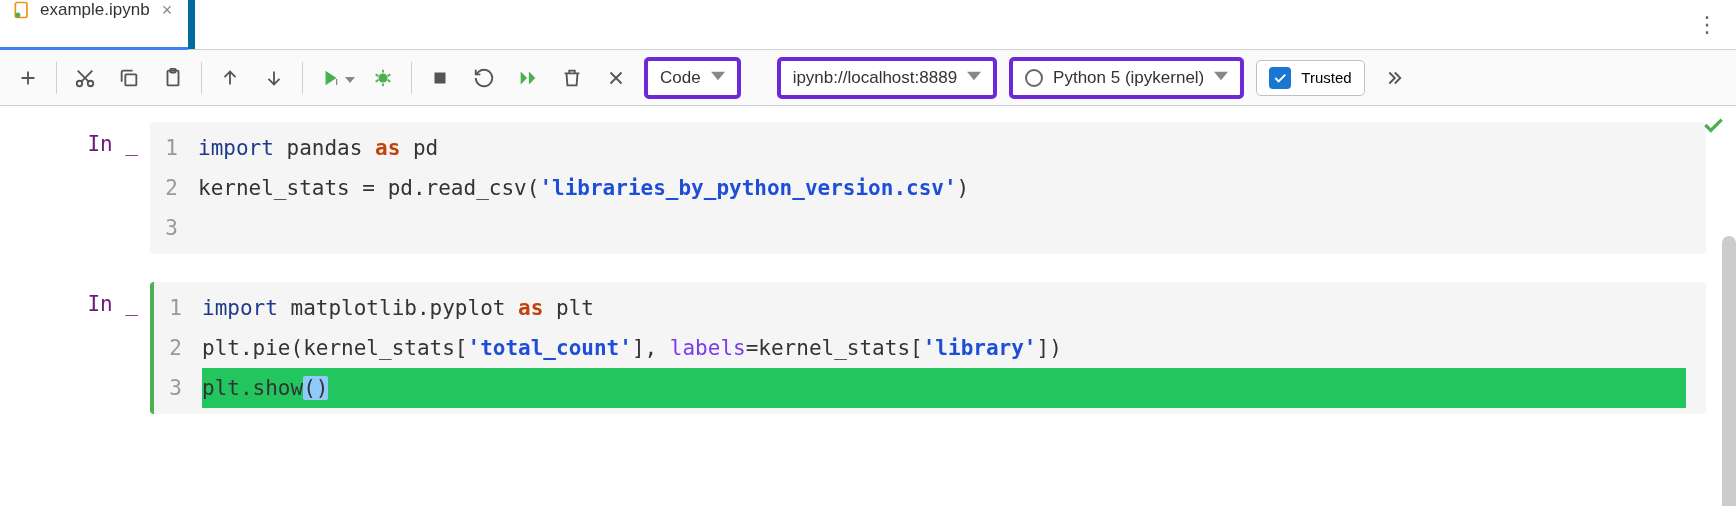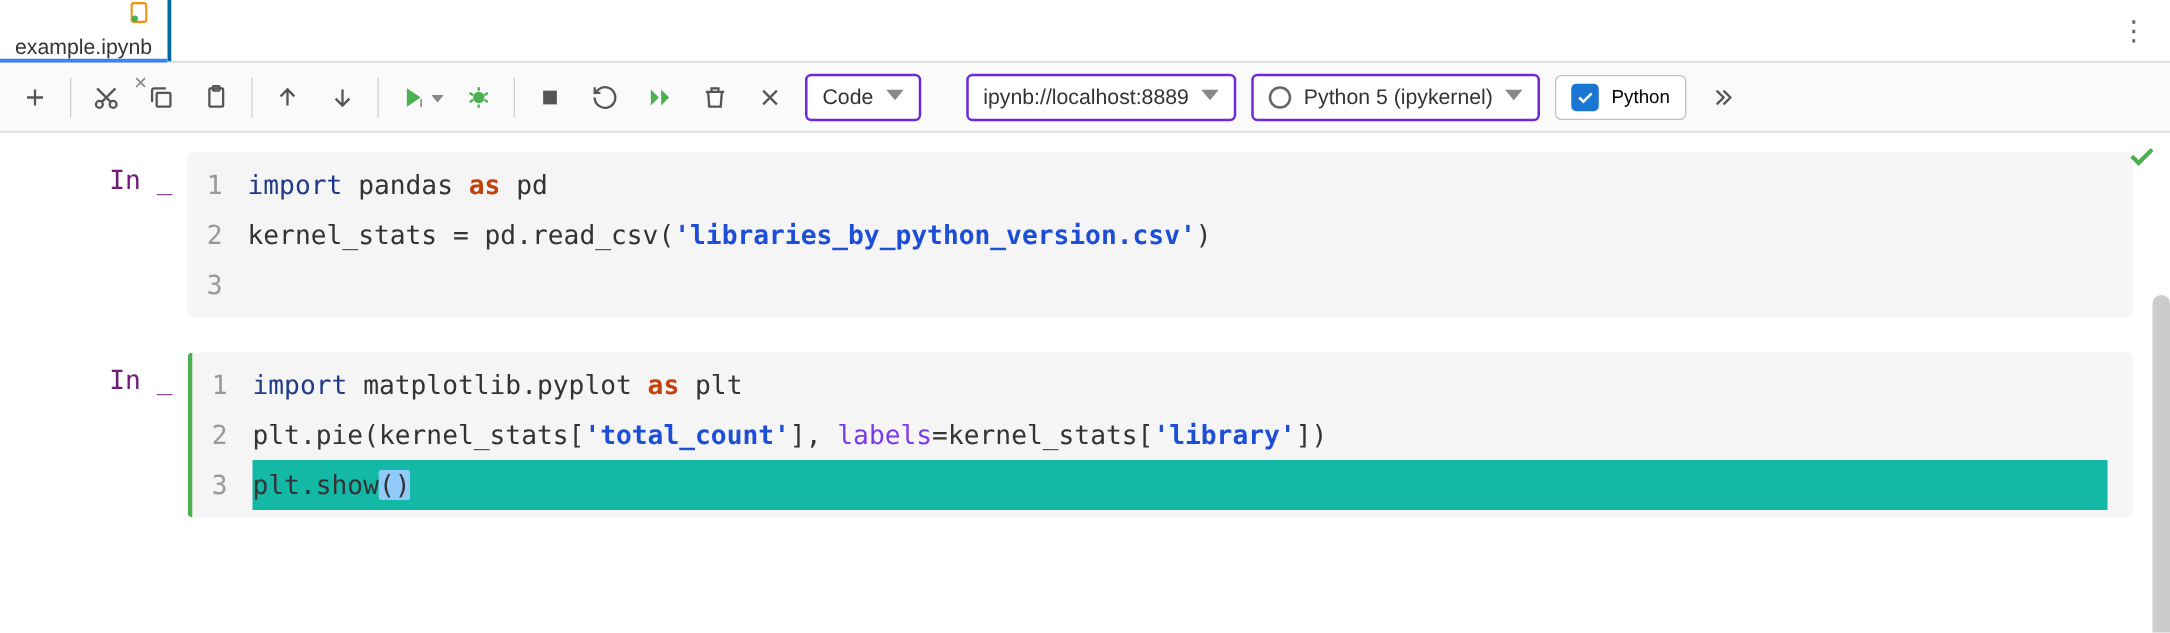--- a/index.html
+++ b/index.html
@@ -1,45 +1,45 @@
 <!DOCTYPE html>
 <html><head>
 <meta charset="utf-8">
 <style>
 * { box-sizing: border-box; margin: 0; padding: 0; }
 body { font-family: -apple-system, BlinkMacSystemFont, "Segoe UI", Arial, sans-serif; background: #fff; width: 1736px; height: 506px; overflow: hidden; font-size: 15px; }
 .tabbar { display: flex; align-items: center; height: 50px; border-bottom: 1px solid #d0d0d0; position: relative; }
-.tab { display: flex; align-items: flex-end; gap: 8px; padding: 0 12px; height: 100%; border-right: 3px solid #0369a1; position: relative; background: #fff; flex-direction: column; }
+.tab { display: flex; align-items: flex-start; gap: 8px; padding: 0 12px; height: 100%; border-right: 7px solid #0369a1; position: relative; background: #fff; }
 .tab-active-indicator { position: absolute; bottom: -1px; left: 0; right: 0; height: 3px; background: #3b82f6; }
 .tab-icon { width: 20px; height: 20px; }
 .tab-label { font-size: 17px; color: #333; }
 .tab-close { color: #888; font-size: 18px; padding: 0 4px; }
 .overflow-btn { margin-left: auto; padding: 0 16px; color: #666; font-size: 22px; letter-spacing: 2px; }
 .toolbar { display: flex; align-items: center; height: 56px; border-bottom: 1px solid #d0d0d0; background: #fafafa; padding: 0 8px; gap: 4px; }
 .tool-btn { display: flex; align-items: center; justify-content: center; width: 40px; height: 40px; color: #555; cursor: pointer; border-radius: 3px; }
 .tool-btn svg { width: 22px; height: 22px; }
 .tool-btn.green svg { color: #4caf50; }
 .divider { width: 1px; height: 32px; background: #d0d0d0; margin: 0 4px; }
-.select-box { display: flex; align-items: center; gap: 10px; background: #fff; border: 2px solid #6d28d9; border-radius: 5px; padding: 7px 12px; font-size: 17px; color: #333; cursor: pointer; margin: 0 4px; }
+.select-box { display: flex; align-items: center; gap: 10px; background: #fff; border: 4px solid #6d28d9; border-radius: 5px; padding: 7px 12px; font-size: 17px; color: #333; cursor: pointer; margin: 0 4px; }
 .select-box .caret { color: #888; }
 .kernel-circle { width: 18px; height: 18px; border: 2px solid #666; border-radius: 50%; }
 .trusted-box { display: flex; align-items: center; gap: 10px; border: 1px solid #c0c0c0; border-radius: 5px; padding: 6px 12px; margin-left: 4px; background: #fff; }
 .checkbox { width: 22px; height: 22px; background: #1976d2; border-radius: 4px; display: flex; align-items: center; justify-content: center; }
 .checkbox svg { width: 16px; height: 16px; color: #fff; }
 .notebook { position: relative; padding-top: 12px; }
 .idle-check { position: absolute; top: 6px; right: 10px; color: #4caf50; }
 .idle-check svg { width: 26px; height: 26px; }
 .cell { display: flex; padding: 4px 30px 4px 0; }
 .prompt { width: 150px; flex-shrink: 0; text-align: right; padding: 10px 12px 0 0; font-family: "SF Mono", Menlo, Consolas, monospace; font-size: 21px; color: #701a75; }
 .gutter-and-code { display: flex; flex: 1; background: #f5f5f5; border-radius: 4px; padding: 6px 0; }
 .cell.active .gutter-and-code { border-left: 4px solid #4caf50; padding-left: 0; }
 .gutter { width: 40px; flex-shrink: 0; text-align: right; padding-right: 12px; font-family: "SF Mono", Menlo, Consolas, monospace; font-size: 21px; color: #999; line-height: 40px; }
 .code { flex: 1; font-family: "SF Mono", Menlo, Consolas, monospace; font-size: 21px; line-height: 40px; color: #333; white-space: pre; padding: 0 20px 0 8px; }
 .code-line { height: 40px; }
-.code-line.hl { background: #14b8a6; }
+.code-line.hl { background: #22c55e; }
 .kw { color: #1e3a8a; font-weight: normal; }
 .as { color: #c2410c; font-weight: bold; }
 .str { color: #1d4ed8; font-weight: bold; }
 .param { color: #7c3aed; }
 .cursor-sel { background: #90caf9; border-radius: 2px; }
 .caret svg { width: 14px; height: 14px; }
 .scrollbar { position: absolute; right: 0; top: 130px; width: 14px; height: 280px; background: #ccc; border-radius: 7px; }
 </style>
 </head>
 <body>
@@ -163,21 +163,21 @@
           <path d="M0 0l5 6 5-6z"></path>
         </svg></span>
   </div>
 
   <div class="trusted-box">
     <span class="checkbox">
         <svg viewBox="0 0 24 24" fill="none" stroke="currentColor" stroke-width="3">
           <path d="M5 12l5 5L20 7"></path>
         </svg>
       </span>
-    <span>Python</span>
+    <span>Trusted</span>
   </div>
 
   <div class="tool-btn" style="margin-left:4px">
       <svg viewBox="0 0 24 24" fill="none" stroke="currentColor" stroke-width="2">
         <path d="M8 6l6 6-6 6M14 6l6 6-6 6"></path>
       </svg>
     </div>
 </div>
 
 <div class="notebook">

